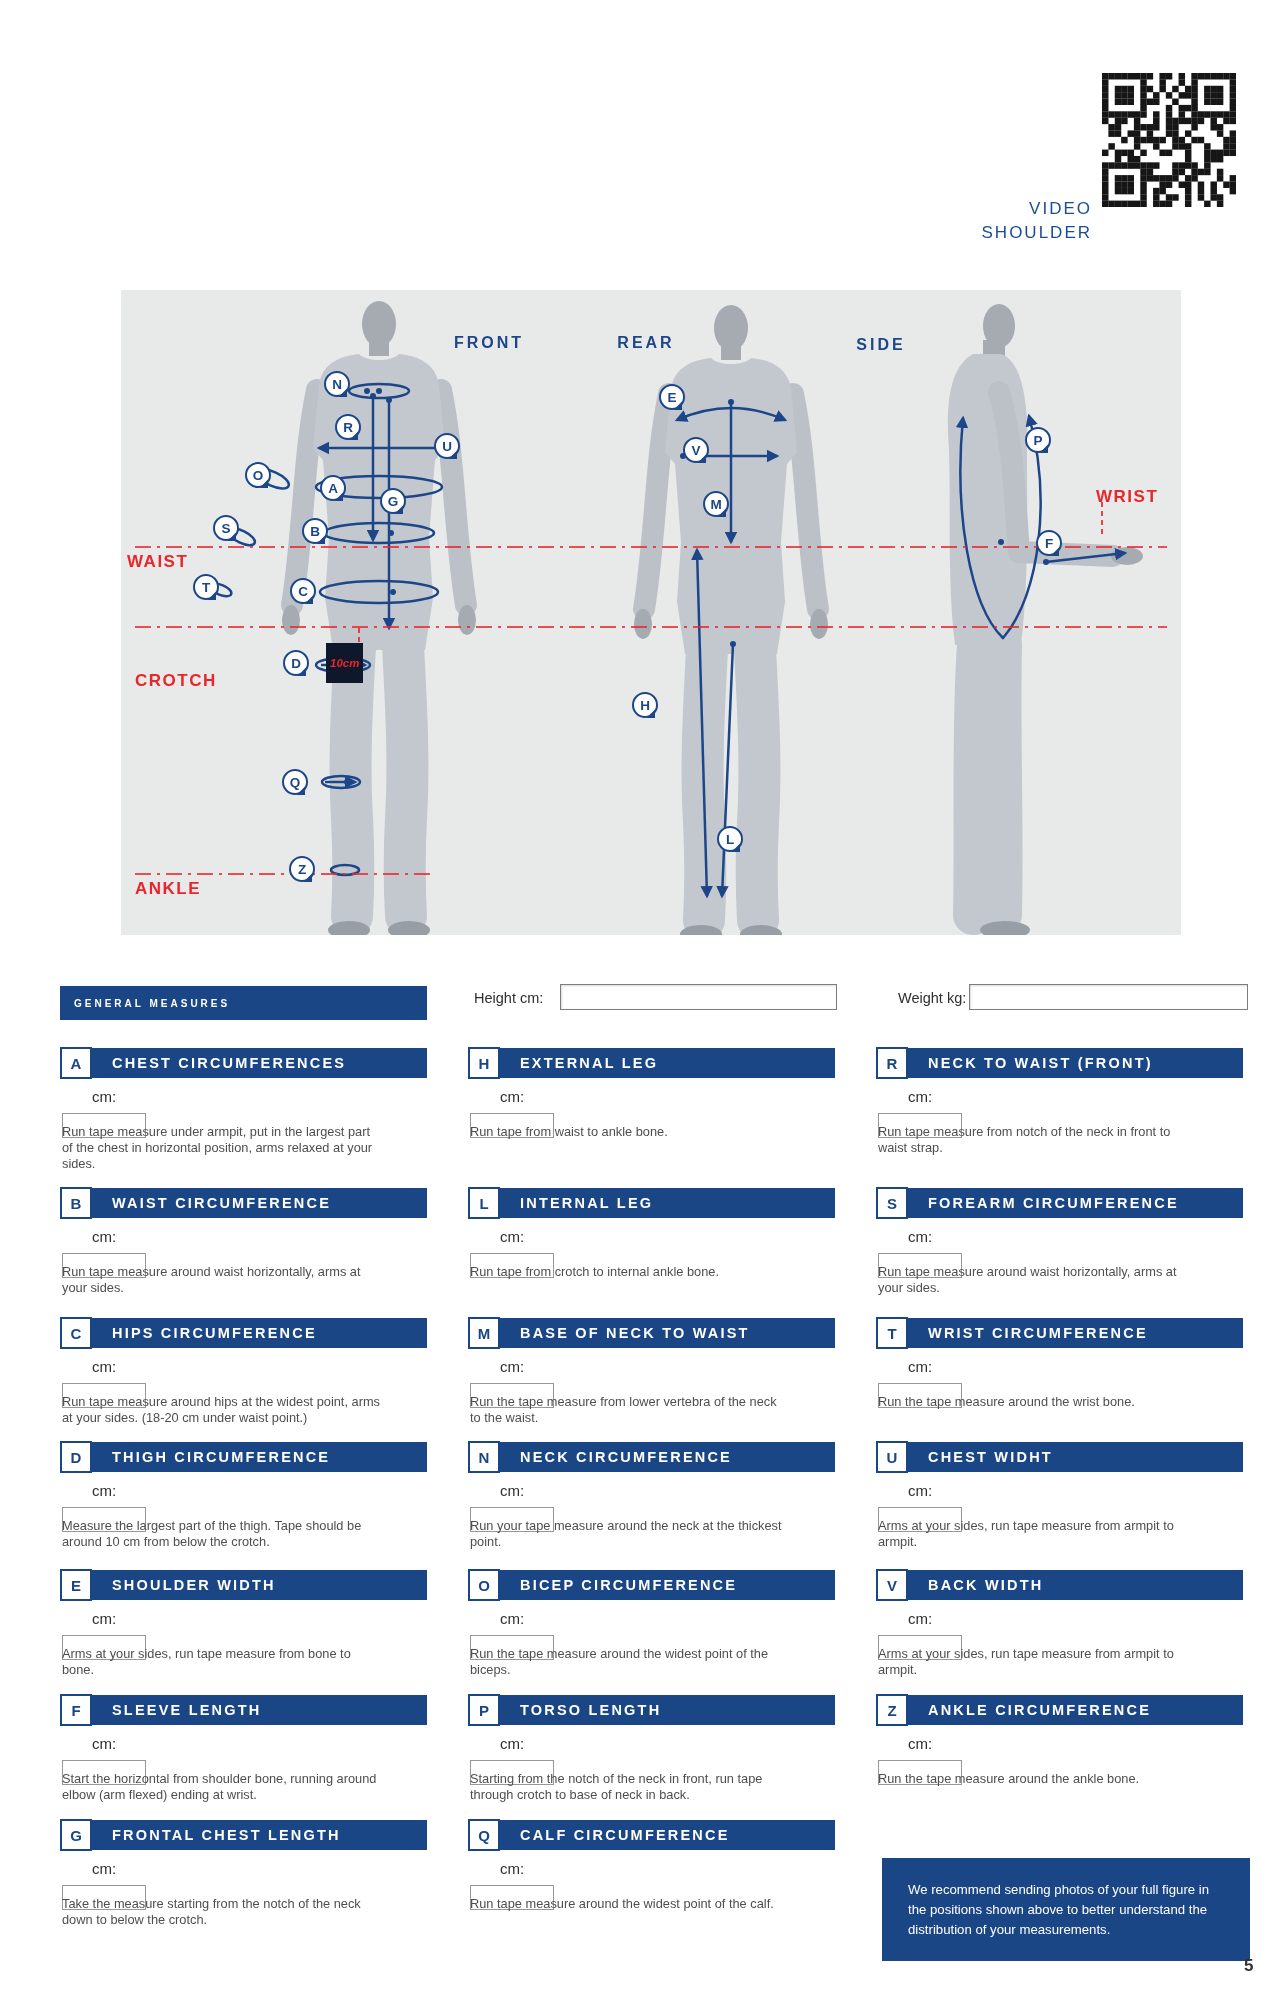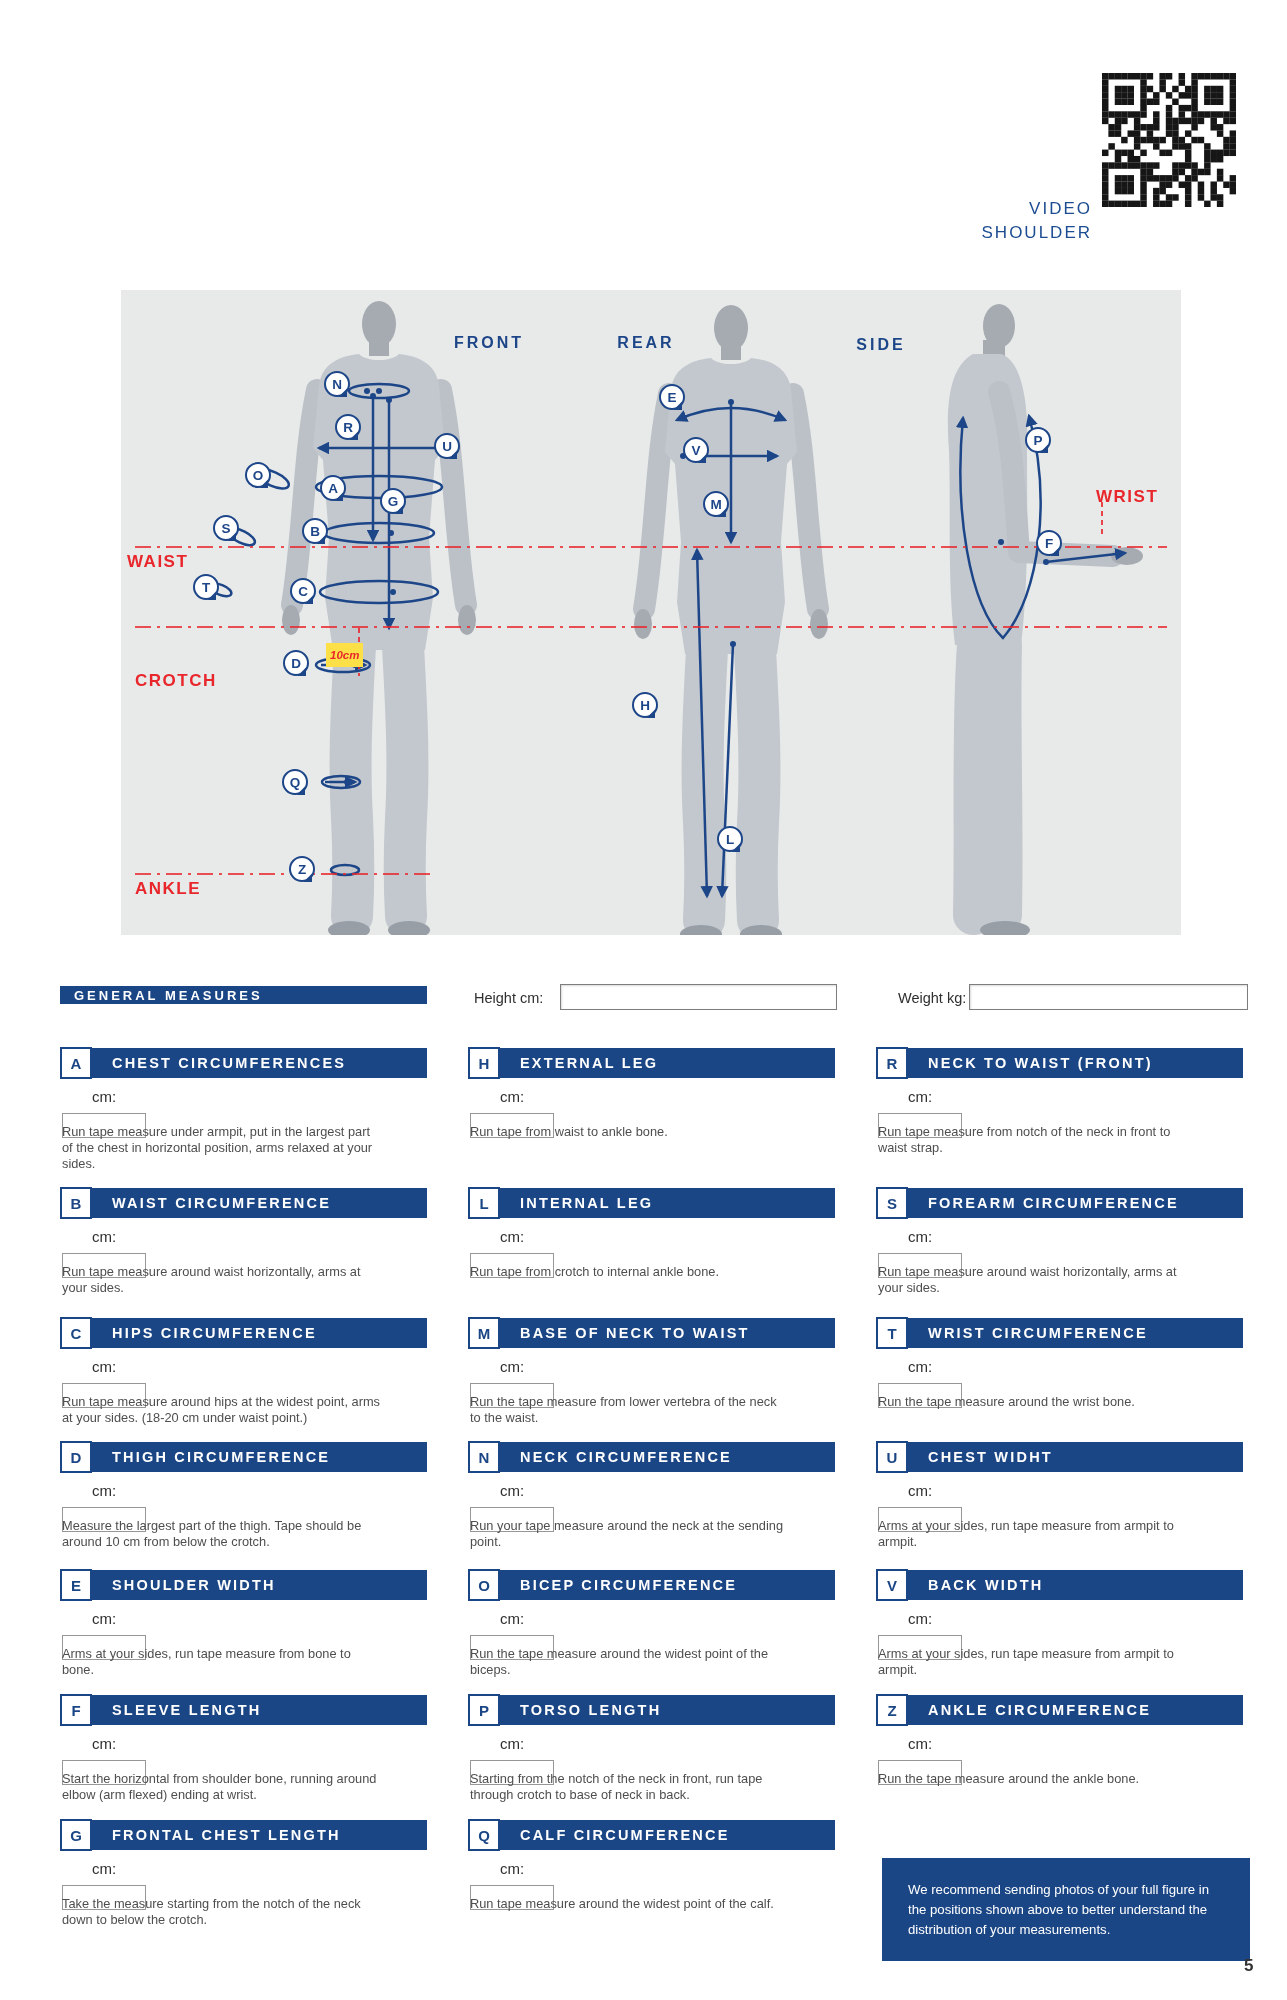--- a/index.html
+++ b/index.html
@@ -25,31 +25,31 @@
   .diagram{position:absolute;left:121px;top:290px;width:1060px;height:645px;background:#e8eae9;}
   .figsvg{position:absolute;left:0;top:0;}
   .viewlabel{position:absolute;color:#1d4689;font-weight:bold;font-size:16px;letter-spacing:3px;
              transform:translateX(-50%);white-space:nowrap;}
   .redlabel{position:absolute;color:var(--red);font-weight:bold;font-size:17px;letter-spacing:1.5px;white-space:nowrap;}
   .redline{position:absolute;height:2px;
      background:repeating-linear-gradient(90deg,var(--red) 0 16px,transparent 16px 22px,var(--red) 22px 25px,transparent 25px 31px);
      opacity:.8;}
   .redline-v{position:absolute;width:2px;
      background:repeating-linear-gradient(180deg,var(--red) 0 5px,transparent 5px 9px);opacity:.85;}
-  .len-chip{position:absolute;left:205px;top:353px;background:#fde047;color:var(--red);
-            font-style:italic;font-weight:bold;font-size:11.5px;padding:6px 4px;}
+  .len-chip{position:absolute;left:205px;top:353px;background:#0f172a;color:var(--red);
+            font-style:italic;font-weight:bold;font-size:11.5px;padding:14px 4px;}
   .marker{position:absolute;width:26px;height:26px;border-radius:50%;background:#fff;
           border:2.5px solid #1d4689;display:flex;align-items:center;justify-content:center;
           font-size:13.5px;font-weight:bold;color:#1d4689;z-index:3;}
   .marker::after{content:"";position:absolute;bottom:-8px;right:-5px;border:6px solid transparent;
           border-top-color:#1d4689;transform:rotate(-45deg);}
 
   
-  .gm-bar{position:absolute;left:60px;top:986px;width:367px;height:18px;background:var(--navy);
-          color:#fff;font-weight:bold;font-size:13px;letter-spacing:3px;
+  .gm-bar{position:absolute;left:60px;top:986px;width:367px;height:34px;background:var(--navy);
+          color:#fff;font-weight:bold;font-size:10px;letter-spacing:3px;
           display:flex;align-items:center;padding-left:14px;}
   .hw-label{position:absolute;top:990px;font-size:14.5px;color:#2f2f2f;text-align:center;}
   .hw-input{position:absolute;top:984px;height:26px;border:1px solid #7d7d7d;background:#fff;
             box-shadow:inset 1px 1px 2px rgba(0,0,0,.15);font-size:14px;padding:0 6px;}
 
   .section{position:absolute;width:367px;}
   .secbar{position:relative;height:30px;background:var(--navy);}
   .badge{position:absolute;left:0;top:-1px;width:32px;height:32px;background:#fff;
          border:2.5px solid var(--navy);display:flex;align-items:center;justify-content:center;
          font-weight:bold;font-size:15px;color:var(--navy);}
@@ -563,21 +563,21 @@
       </div>
       <div class="section" style="left: 468px; top: 1442px;">
         <div class="secbar">
           <span class="badge">N</span>
           <span class="sectitle">NECK CIRCUMFERENCE</span>
         </div>
         <div class="cmrow">
           <span class="cml">cm:</span>
           <input class="cminput" type="text" value="" style="">
         </div>
-        <div class="desc">Run your tape measure around the neck at the sending point.</div>
+        <div class="desc">Run your tape measure around the neck at the thickest point.</div>
       </div>
       <div class="section" style="left: 468px; top: 1570px;">
         <div class="secbar">
           <span class="badge">O</span>
           <span class="sectitle">BICEP CIRCUMFERENCE</span>
         </div>
         <div class="cmrow">
           <span class="cml">cm:</span>
           <input class="cminput" type="text" value="" style="">
         </div>

